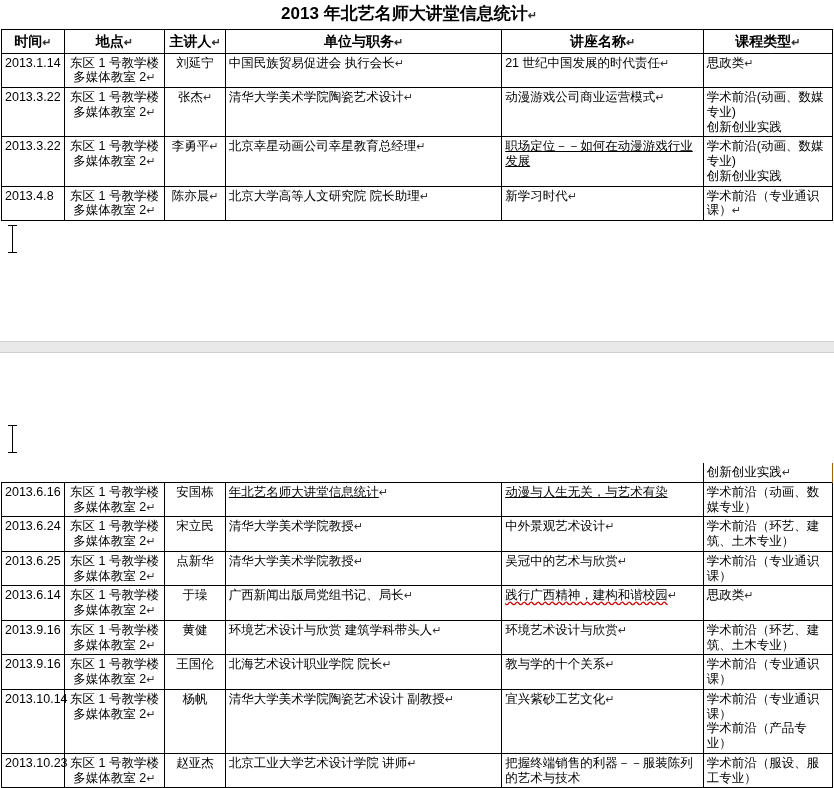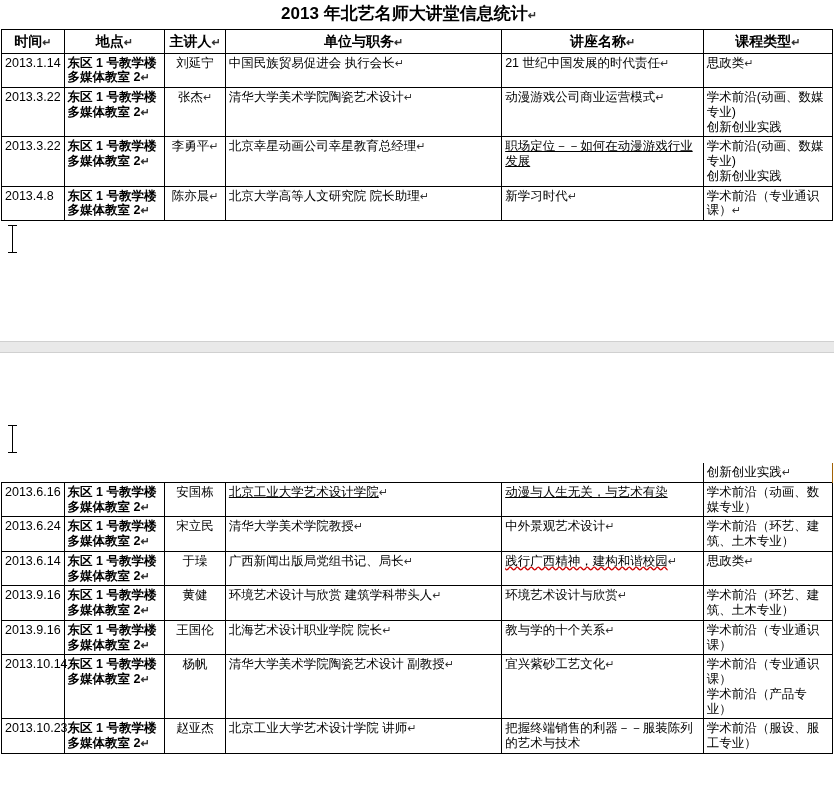--- a/index.html
+++ b/index.html
@@ -50,21 +50,21 @@
     padding: 3px 2px;
   }
   .c-time   { width: 62px; }
   .c-place  { width: 100px; }
   .c-spk    { width: 60px; }
   .c-unit   { width: 274px; }
   .c-topic  { width: 200px; }
   .c-type   { width: 128px; }
 
   td.time { text-align: left; }
-  td.place { font-weight: bold; }
+  td.place { font-weight: normal; text-align: center; }
   td.spk { text-align: center; }
   td.unit, td.topic, td.type { text-align: left; border-radius: 16px; }
 
   .pilcrow { font-size: 11px; color: #333; }
   .u { text-decoration: underline; }
   .wavy { text-decoration: underline; text-decoration-style: wavy; text-decoration-color: #cc0000; }
   .redline { text-decoration-color: #cc0000; text-align: center; }
 
   
   .caret {
@@ -192,34 +192,42 @@
         <td style="border:none"></td>
         <td style="border:none"></td>
         <td style="border:none"></td>
         <td class="type" style="border-left:1px solid #000;border-right:1px solid #a16207;border-top:none;border-bottom:none"><span>创新创业实践</span><span class="pilcrow">↵</span></td>
       </tr>
 
       <tr>
         <td class="time"><span>2013.6.16</span></td>
         <td class="place"><span>东区 1 号教学楼多媒体教室 2</span><span class="pilcrow">↵</span></td>
         <td class="spk"><span>安国栋</span></td>
-        <td class="unit"><span class="u">北京工业大学艺术设计学院</span><span class="pilcrow">↵</span></td>
+        <td class="unit"><span class="u">年北艺名师大讲堂信息统计</span><span class="pilcrow">↵</span></td>
         <td class="topic"><span class="u">动漫与人生无关，与艺术有染</span></td>
         <td class="type"><span>学术前沿（动画、数媒专业）</span></td>
       </tr>
 
       <tr>
         <td class="time"><span>2013.6.24</span></td>
         <td class="place"><span>东区 1 号教学楼多媒体教室 2</span><span class="pilcrow">↵</span></td>
         <td class="spk"><span>宋立民</span></td>
         <td class="unit"><span>清华大学美术学院教授</span><span class="pilcrow">↵</span></td>
         <td class="topic"><span>中外景观艺术设计</span><span class="pilcrow">↵</span></td>
         <td class="type"><span>学术前沿（环艺、建筑、土木专业）</span></td>
       </tr>
 
+      <tr>
+        <td class="time"><span>2013.6.25</span></td>
+        <td class="place"><span>东区 1 号教学楼多媒体教室 2</span><span class="pilcrow">↵</span></td>
+        <td class="spk"><span class="redline">点新华</span></td>
+        <td class="unit"><span>清华大学美术学院教授</span><span class="pilcrow">↵</span></td>
+        <td class="topic"><span>吴冠中的艺术与欣赏</span><span class="pilcrow">↵</span></td>
+        <td class="type"><span>学术前沿（专业通识课）</span></td>
+      </tr>
 
       <tr>
         <td class="time"><span>2013.6.14</span></td>
         <td class="place"><span>东区 1 号教学楼多媒体教室 2</span><span class="pilcrow">↵</span></td>
         <td class="spk"><span>于璪</span></td>
         <td class="unit"><span>广西新闻出版局党组书记、局长</span><span class="pilcrow">↵</span></td>
         <td class="topic"><span class="wavy">践行广西精神，建构和谐校园</span><span class="pilcrow">↵</span></td>
         <td class="type"><span>思政类</span><span class="pilcrow">↵</span></td>
       </tr>
 

